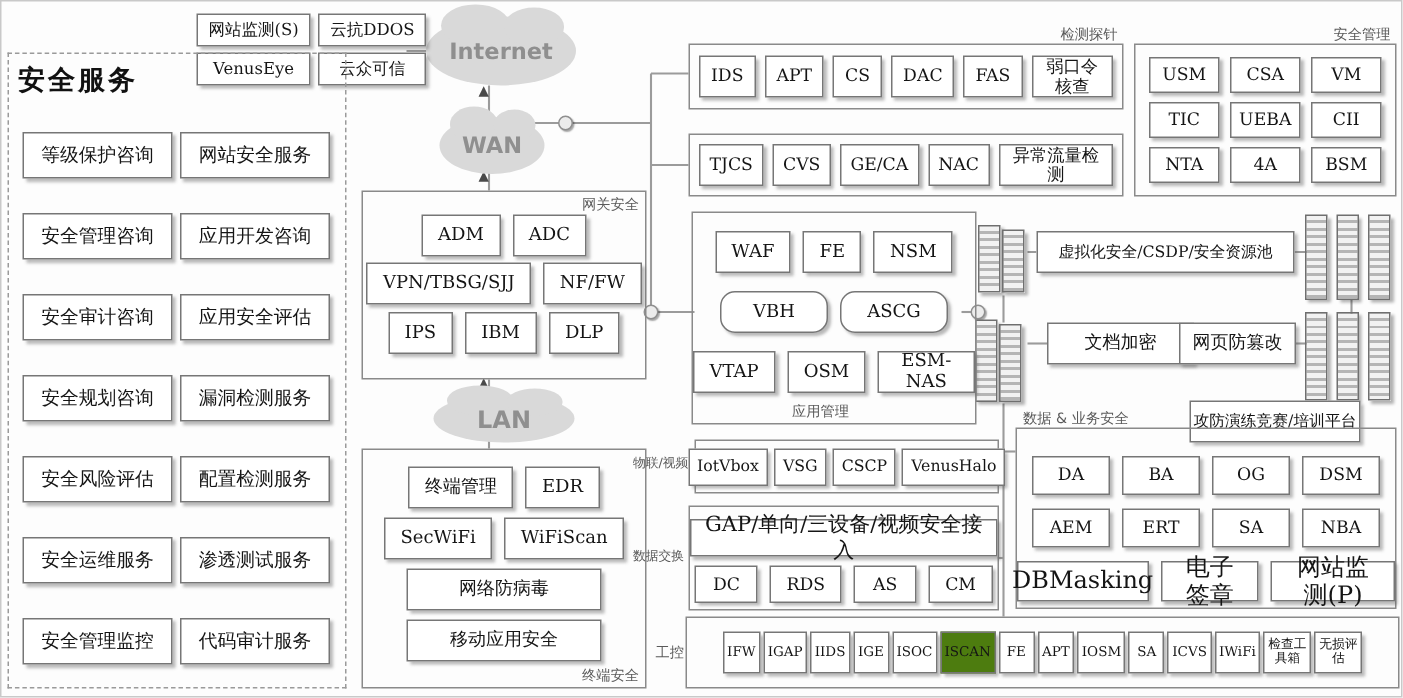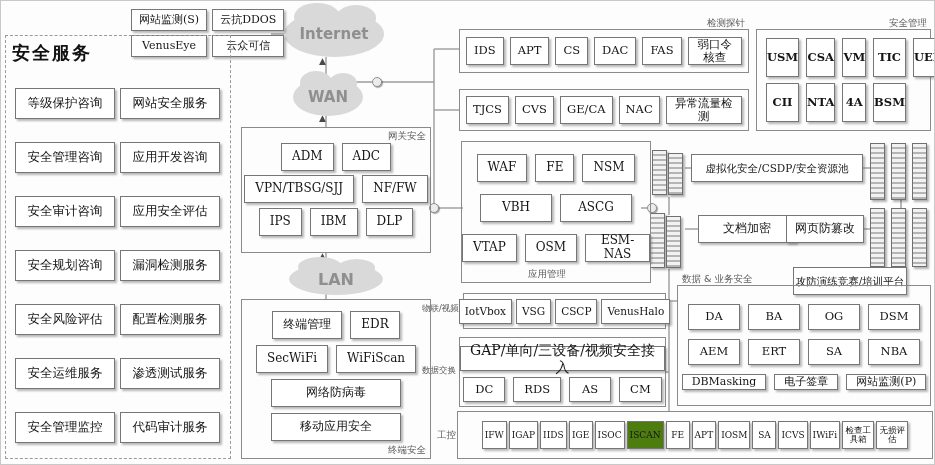--- a/index.html
+++ b/index.html
@@ -16,37 +16,37 @@
   .seclabel { position: absolute; font-size: 9.5px; color: #5a5a5a; font-family: "DejaVu Sans", sans-serif; white-space: nowrap; }
 
   .panel { position: absolute; border: 1px dashed #9a9a9a; }
   .panel-title { position: absolute; left: 6px; top: 5px; font-size: 18px; font-weight: bold; letter-spacing: 2px; color: #111; }
   .vcol { position: absolute; display: flex; flex-direction: column; gap: 23px; }
   .vcol .box { width: 100px; height: 31px; font-size: 12.5px; }
 
   .grid2 { position: absolute; display: grid; grid-template-columns: auto auto; gap: 4px 5px; }
   .grid2 .box { height: 22px; font-size: 11px; padding: 0 7px; }
 
-  .grid3 { display: grid; grid-template-columns: repeat(5, 1fr); gap: 6px 7px; padding: 8px 9px; font-weight: bold; }
+  .grid3 { display: grid; grid-template-columns: repeat(3, 1fr); gap: 6px 7px; padding: 8px 9px; }
   .grid3 .box { font-size: 11.5px; }
 
   .hrow { position: absolute; left: 0; right: 0; display: flex; justify-content: center; gap: 8px; }
   .hrow .box { height: 28px; padding: 0 10px; font-size: 12px; }
   .minw130 .box { min-width: 130px; }
-  .appr2 .box { min-width: 72px; }
+  .appr2 .box { min-width: 72px; border-radius: 10px; }
 
   .hrowbox { display: flex; align-items: center; justify-content: center; gap: 6px; padding: 0 6px; }
   .proberow .box { height: 28px; max-width: 58px; padding: 0 7px; font-size: 11.5px; }
   .proberow2 .box { height: 28px; padding: 0 6px; font-size: 11.5px; }
 
   .iotrow { gap: 4px; }
   .iotrow .box { height: 25px; font-size: 10.5px; padding: 0 5px; }
 
   .dbrow .box { height: 26px; min-width: 52px; font-size: 11.5px; padding: 0 6px; }
-  .dbrow3 .box { height: 16px; min-width: 0; font-size: 11px; padding: 0 9px; }
+  .dbrow3 .box { height: 27px; min-width: 0; font-size: 16px; padding: 0 9px; }
 
   .exrow1 .box { height: 25px; font-size: 14px; padding: 0 8px; }
   .exrow2 .box { height: 25px; min-width: 42px; font-size: 11.5px; }
 
   .indrow { gap: 2px; padding: 0 3px; }
   .indrow .box { height: 28px; font-size: 9px; padding: 0 2px; min-width: 24px; }
   .indrow .box.small { font-size: 8.5px; width: 32px; line-height: 1.1; }
 
   .cloud { position: absolute; }
   .cloud .body { position: absolute; inset: 0; background: #d9d9d9; border-radius: 50%; }

